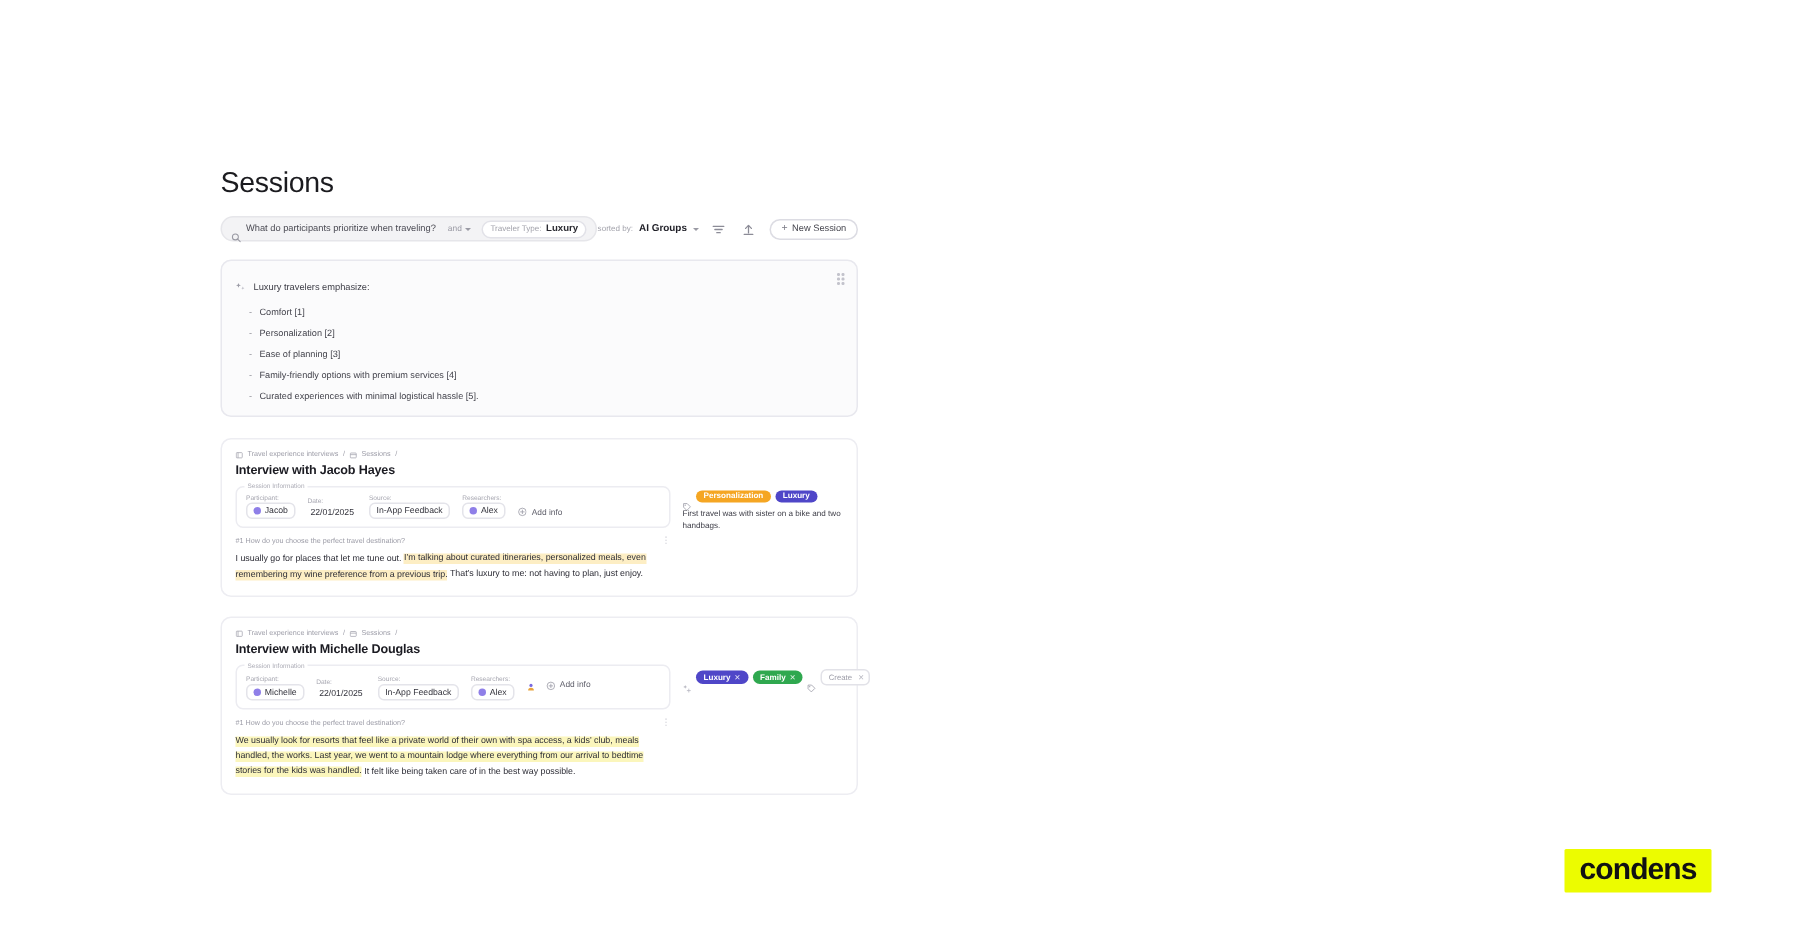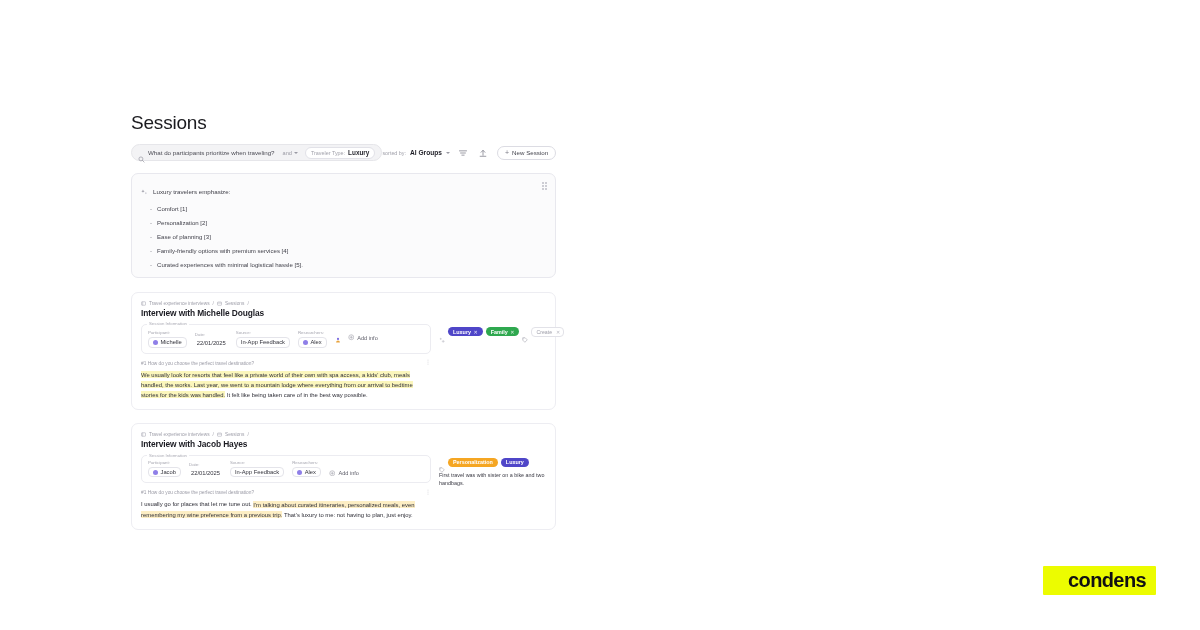--- a/index.html
+++ b/index.html
@@ -8,21 +8,21 @@
     background: #ffffff;
     font-family: "Liberation Sans", sans-serif;
     overflow: hidden;
   }
 
   .page { position: relative; width: 1200px; height: 630px; background: #ffffff; }
 
   
   .app {
     position: absolute;
-    left: 131px; top: 112px;
+    left: 147px; top: 112px;
     width: 425px;
   }
 
   .page-title {
     font-size: 19px;
     font-weight: 400;
     color: #1b1b1f;
     letter-spacing: -0.2px;
     margin-bottom: 10px;
   }
@@ -175,21 +175,21 @@
   
   .logo {
     position: absolute;
     left: 1043px; top: 566px;
     background: #ecfc00;
     padding: 4px 10px 5px 10px;
     border-radius: 1px;
   }
   .logo-text {
     font-size: 20px; font-weight: 700; color: #111113;
-    letter-spacing: -0.6px; line-height: 1; margin-left: 15px;
+    letter-spacing: -0.6px; line-height: 1;
   }
 </style>
 </head>
 <body>
 
 <div class="page">
 
   <div class="app">
 
     <div class="page-title">Sessions</div>
@@ -266,139 +266,20 @@
         </span>
       <ul class="ai-list">
         <li>Comfort [1]</li>
         <li>Personalization [2]</li>
         <li>Ease of planning [3]</li>
         <li>Family-friendly options with premium services [4]</li>
         <li>Curated experiences with minimal logistical hassle [5].</li>
       </ul>
     </div>
 
-
-    <div class="session-card">
-      <div class="sc-main">
-
-        <div class="breadcrumb">
-          <span class="bc-ico">
-            <svg viewBox="0 0 10 10" width="5" height="5">
-                <rect x="1" y="1.5" width="8" height="7" rx="1" fill="none" stroke="#a3a3ae" stroke-width="1"></rect>
-                <line x1="3.4" y1="1.5" x2="3.4" y2="8.5" stroke="#a3a3ae" stroke-width="1"></line>
-              </svg>
-          </span>
-          <span>Travel experience interviews</span>
-          <span>/</span>
-          <span class="bc-ico">
-            <svg viewBox="0 0 10 10" width="5" height="5">
-                <rect x="1" y="2" width="8" height="6.5" rx="1" fill="none" stroke="#a3a3ae" stroke-width="1"></rect>
-                <line x1="1" y1="4.2" x2="9" y2="4.2" stroke="#a3a3ae" stroke-width="1"></line>
-              </svg>
-          </span>
-          <span>Sessions</span>
-          <span>/</span>
-        </div>
-
-        <div class="sc-title">Interview with Michelle Douglas</div>
-
-        <div class="info-box">
-          <span class="info-legend">Session Information</span>
-          <div class="info-row">
-
-            <div class="info-field">
-              <span class="info-label">Participant:</span>
-              <span class="info-pill">
-                <i class="avatar-dot"></i>
-                <span>Michelle</span>
-              </span>
-            </div>
-
-            <div class="info-field">
-              <span class="info-label">Date:</span>
-              <span class="info-plain">22/01/2025</span>
-            </div>
-
-            <div class="info-field">
-              <span class="info-label">Source:</span>
-              <span class="info-pill">
-                <span>In-App Feedback</span>
-              </span>
-            </div>
-
-            <div class="info-field">
-              <span class="info-label">Researchers:</span>
-              <span class="info-pill">
-                <i class="avatar-dot"></i>
-                <span>Alex</span>
-              </span>
-            </div>
-
-            <div class="info-actions">
-              <span>
-                <svg viewBox="0 0 10 10" width="6" height="6">
-                    <circle cx="5" cy="3.2" r="1.8" fill="#7a6ae0"></circle>
-                    <path d="M1.8 9 a3.2 3.2 0 0 1 6.4 0 Z" fill="#e8a33d"></path>
-                  </svg>
-              </span>
-              <span class="add-info">
-                <span class="circ-plus">
-                  <svg viewBox="0 0 12 12" width="6.5" height="6.5">
-                      <circle cx="6" cy="6" r="4.6" fill="none" stroke="#9b9ba6" stroke-width="1"></circle>
-                      <line x1="6" y1="3.8" x2="6" y2="8.2" stroke="#9b9ba6" stroke-width="1" stroke-linecap="round"></line>
-                      <line x1="3.8" y1="6" x2="8.2" y2="6" stroke="#9b9ba6" stroke-width="1" stroke-linecap="round"></line>
-                    </svg>
-                </span>
-                <span>Add info</span>
-              </span>
-            </div>
-
-          </div>
-        </div>
-
-        <div class="q-row">
-          <span class="q-text">#1 How do you choose the perfect travel destination?</span>
-          <span class="q-more">⋮</span>
-        </div>
-
-        <div class="transcript">
-          <span class="hl-yellow">We usually look for resorts that feel like a private world of their own with spa access, a kids' club, meals handled, the works. Last year, we went to a mountain lodge where everything from our arrival to bedtime stories for the kids was handled.</span><span> It felt like being taken care of in the best way possible.</span>
-        </div>
-      </div>
-
-      <div class="sc-side">
-        <div class="tag-row">
-          <span class="tag-plus">
-            <svg viewBox="0 0 10 10" width="6" height="6">
-                <path d="M3 1 L3.6 2.6 L5.2 3.2 L3.6 3.8 L3 5.4 L2.4 3.8 L0.8 3.2 L2.4 2.6 Z" fill="#b8b8c2"></path>
-                <line x1="7" y1="5.6" x2="7" y2="9" stroke="#b8b8c2" stroke-width="0.9" stroke-linecap="round"></line>
-                <line x1="5.3" y1="7.3" x2="8.7" y2="7.3" stroke="#b8b8c2" stroke-width="0.9" stroke-linecap="round"></line>
-              </svg>
-          </span>
-          <span class="tag" style="background:#4f46c8">
-            <span>Luxury</span>
-            <span class="x">✕</span>
-          </span>
-          <span class="tag" style="background:#2fa84f">
-            <span>Family</span>
-            <span class="x">✕</span>
-          </span>
-          <span class="tag-icon">
-            <svg viewBox="0 0 10 10" width="6" height="6">
-                <path d="M1.2 1.2 h4 l3.6 3.6 -4 4 -3.6 -3.6 Z" fill="none" stroke="#9d9da8" stroke-width="0.9" stroke-linejoin="round"></path>
-                <circle cx="3" cy="3" r="0.7" fill="#9d9da8"></circle>
-              </svg>
-          </span>
-          <span class="create-chip">
-            <span>Create</span>
-            <span class="x">✕</span>
-          </span>
-        </div>
-      </div>
-    </div>
 
     <div class="session-card">
       <div class="sc-main">
 
         <div class="breadcrumb">
           <span class="bc-ico">
             <svg viewBox="0 0 10 10" width="5" height="5">
                 <rect x="1" y="1.5" width="8" height="7" rx="1" fill="none" stroke="#a3a3ae" stroke-width="1"></rect>
                 <line x1="3.4" y1="1.5" x2="3.4" y2="8.5" stroke="#a3a3ae" stroke-width="1"></line>
               </svg>
@@ -487,20 +368,139 @@
             <span>Personalization</span>
           </span>
           <span class="tag" style="background:#4f46c8">
             <span>Luxury</span>
           </span>
         </div>
         <div class="side-note">First travel was with sister on a bike and two handbags.</div>
       </div>
     </div>
 
+    <div class="session-card">
+      <div class="sc-main">
+
+        <div class="breadcrumb">
+          <span class="bc-ico">
+            <svg viewBox="0 0 10 10" width="5" height="5">
+                <rect x="1" y="1.5" width="8" height="7" rx="1" fill="none" stroke="#a3a3ae" stroke-width="1"></rect>
+                <line x1="3.4" y1="1.5" x2="3.4" y2="8.5" stroke="#a3a3ae" stroke-width="1"></line>
+              </svg>
+          </span>
+          <span>Travel experience interviews</span>
+          <span>/</span>
+          <span class="bc-ico">
+            <svg viewBox="0 0 10 10" width="5" height="5">
+                <rect x="1" y="2" width="8" height="6.5" rx="1" fill="none" stroke="#a3a3ae" stroke-width="1"></rect>
+                <line x1="1" y1="4.2" x2="9" y2="4.2" stroke="#a3a3ae" stroke-width="1"></line>
+              </svg>
+          </span>
+          <span>Sessions</span>
+          <span>/</span>
+        </div>
+
+        <div class="sc-title">Interview with Michelle Douglas</div>
+
+        <div class="info-box">
+          <span class="info-legend">Session Information</span>
+          <div class="info-row">
+
+            <div class="info-field">
+              <span class="info-label">Participant:</span>
+              <span class="info-pill">
+                <i class="avatar-dot"></i>
+                <span>Michelle</span>
+              </span>
+            </div>
+
+            <div class="info-field">
+              <span class="info-label">Date:</span>
+              <span class="info-plain">22/01/2025</span>
+            </div>
+
+            <div class="info-field">
+              <span class="info-label">Source:</span>
+              <span class="info-pill">
+                <span>In-App Feedback</span>
+              </span>
+            </div>
+
+            <div class="info-field">
+              <span class="info-label">Researchers:</span>
+              <span class="info-pill">
+                <i class="avatar-dot"></i>
+                <span>Alex</span>
+              </span>
+            </div>
+
+            <div class="info-actions">
+              <span>
+                <svg viewBox="0 0 10 10" width="6" height="6">
+                    <circle cx="5" cy="3.2" r="1.8" fill="#7a6ae0"></circle>
+                    <path d="M1.8 9 a3.2 3.2 0 0 1 6.4 0 Z" fill="#e8a33d"></path>
+                  </svg>
+              </span>
+              <span class="add-info">
+                <span class="circ-plus">
+                  <svg viewBox="0 0 12 12" width="6.5" height="6.5">
+                      <circle cx="6" cy="6" r="4.6" fill="none" stroke="#9b9ba6" stroke-width="1"></circle>
+                      <line x1="6" y1="3.8" x2="6" y2="8.2" stroke="#9b9ba6" stroke-width="1" stroke-linecap="round"></line>
+                      <line x1="3.8" y1="6" x2="8.2" y2="6" stroke="#9b9ba6" stroke-width="1" stroke-linecap="round"></line>
+                    </svg>
+                </span>
+                <span>Add info</span>
+              </span>
+            </div>
+
+          </div>
+        </div>
+
+        <div class="q-row">
+          <span class="q-text">#1 How do you choose the perfect travel destination?</span>
+          <span class="q-more">⋮</span>
+        </div>
+
+        <div class="transcript">
+          <span class="hl-yellow">We usually look for resorts that feel like a private world of their own with spa access, a kids' club, meals handled, the works. Last year, we went to a mountain lodge where everything from our arrival to bedtime stories for the kids was handled.</span><span> It felt like being taken care of in the best way possible.</span>
+        </div>
+      </div>
+
+      <div class="sc-side">
+        <div class="tag-row">
+          <span class="tag-plus">
+            <svg viewBox="0 0 10 10" width="6" height="6">
+                <path d="M3 1 L3.6 2.6 L5.2 3.2 L3.6 3.8 L3 5.4 L2.4 3.8 L0.8 3.2 L2.4 2.6 Z" fill="#b8b8c2"></path>
+                <line x1="7" y1="5.6" x2="7" y2="9" stroke="#b8b8c2" stroke-width="0.9" stroke-linecap="round"></line>
+                <line x1="5.3" y1="7.3" x2="8.7" y2="7.3" stroke="#b8b8c2" stroke-width="0.9" stroke-linecap="round"></line>
+              </svg>
+          </span>
+          <span class="tag" style="background:#4f46c8">
+            <span>Luxury</span>
+            <span class="x">✕</span>
+          </span>
+          <span class="tag" style="background:#2fa84f">
+            <span>Family</span>
+            <span class="x">✕</span>
+          </span>
+          <span class="tag-icon">
+            <svg viewBox="0 0 10 10" width="6" height="6">
+                <path d="M1.2 1.2 h4 l3.6 3.6 -4 4 -3.6 -3.6 Z" fill="none" stroke="#9d9da8" stroke-width="0.9" stroke-linejoin="round"></path>
+                <circle cx="3" cy="3" r="0.7" fill="#9d9da8"></circle>
+              </svg>
+          </span>
+          <span class="create-chip">
+            <span>Create</span>
+            <span class="x">✕</span>
+          </span>
+        </div>
+      </div>
+    </div>
+
   </div>
 
 
   <div class="logo">
     <div class="logo-text">condens</div>
   </div>
 
 </div>
 
 </body></html>

